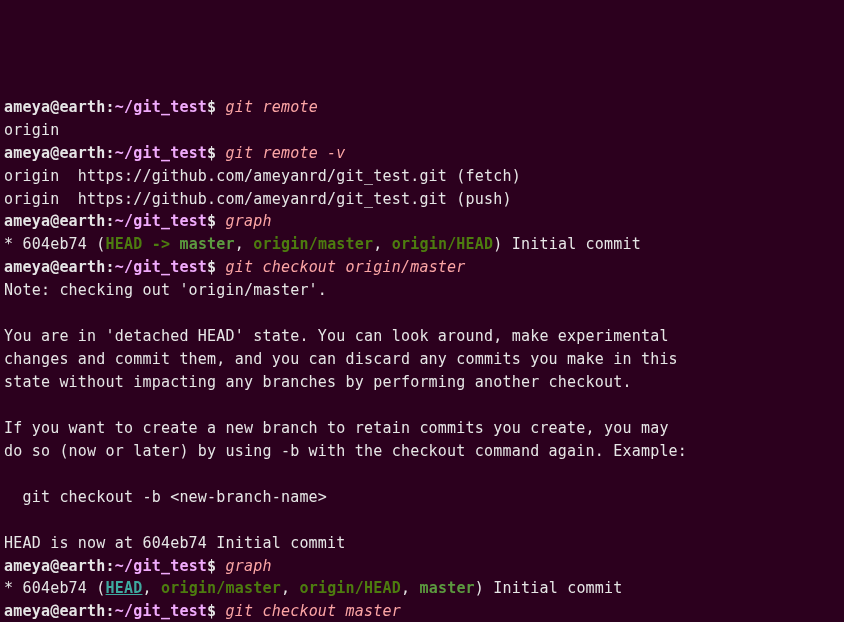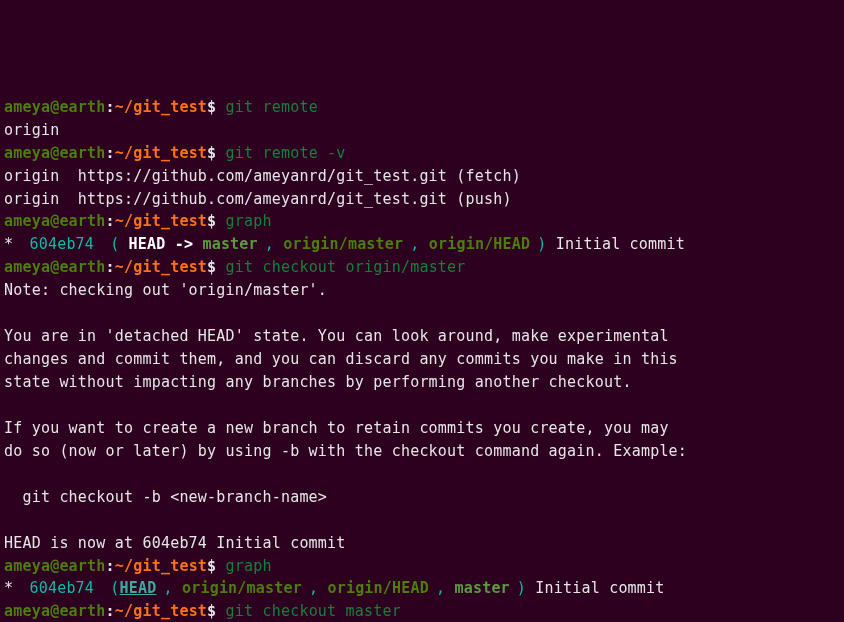--- a/index.html
+++ b/index.html
@@ -16,28 +16,28 @@
       line-height: 1.53;
       letter-spacing: 0.2px;
       width: 844px;
       height: 622px;
       overflow: hidden;
       white-space: pre;
     }
     .line {
       white-space: pre;
     }
-    .user { color: #4d7c0f; font-weight: bold; }
+    .user { color: #e5e5e5; font-weight: bold; }
     .host { color: #e6e6e6; font-weight: bold; }
-    .path { color: #f97316; font-weight: bold; }
+    .path { color: #f0abfc; font-weight: bold; }
     .dollar { color: #e6e6e6; font-weight: bold; }
-    .cmd { color: #15803d; }
+    .cmd { color: #fca5a5; font-style: italic; }
     .out { color: #e6e6e6; margin-top: 46px; }
-    .yellow { color: #14b8a6; margin-left: 7px; }
-    .cyan { color: #ffffff; font-weight: bold; margin-left: 9px; }
+    .yellow { color: #e5e5e5; }
+    .cyan { color: #4d7c0f; font-weight: bold; }
     .cyan2 { color: #3ea99f; font-weight: bold; text-decoration: underline; }
     .green { color: #5c9a3f; font-weight: bold; }
     .redb { color: #4d7c0f; font-weight: bold; }
     .w { color: #e6e6e6; }
   </style>
 </head>
 <body>
 
 
 

